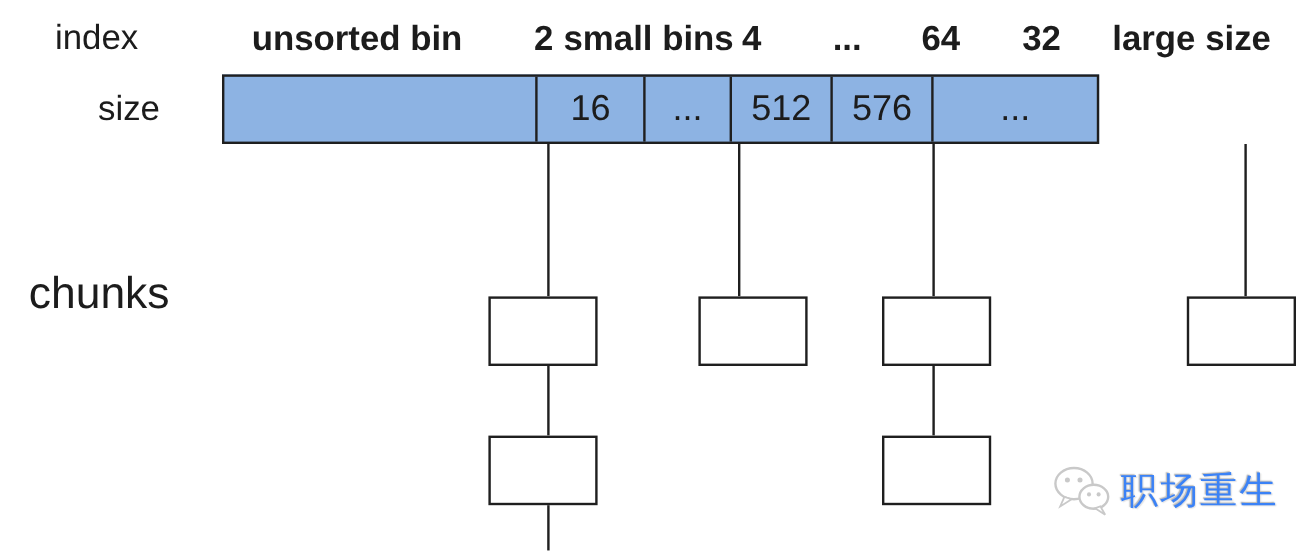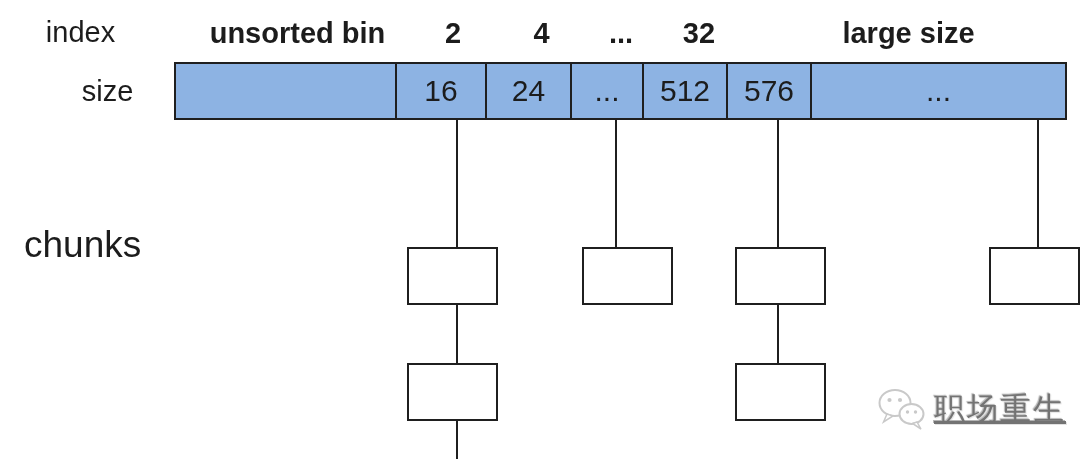--- a/index.html
+++ b/index.html
@@ -18,23 +18,23 @@
 
   
   .header-row { position:absolute; left:187px; top:0; width:889px; height:62px; display:flex;font-weight:bold; }
   .header-cell { position:relative; height:100%; }
   .header-cell > span {
     position:absolute; bottom:12px; left:50%; transform:translateX(-50%);
     white-space:nowrap; font-size:29px;
   }
   
   .size-row {
-    position:absolute; left:174px; top:62px; width:893px; height:58px;
+    position:absolute; left:185px; top:62px; width:731px; height:58px;
     display:flex; background:var(--bin-fill);
-    border:2px solid var(--line); box-sizing:border-box;
+    border:2px solid var(--line); box-sizing:border-box;padding-left:40px;
   }
   .size-cell {
     box-sizing:border-box; border-right:2px solid var(--line);
     display:flex; align-items:center; justify-content:center;
     font-size:30px;
   }
   .size-cell.last { border-right:none; flex:1; }
 
   
   .w-c0 { width:221px; } .w-c1 { width:90px; } .w-c2 { width:85px; }
@@ -48,60 +48,64 @@
     position:absolute; width:91px; height:58px;
     background:#fff; border:2px solid var(--line); box-sizing:border-box;
   }
 
   
   #watermark {
     position:absolute; left:876px; top:386px;
     display:flex; align-items:center; gap:6px;
   }
   #watermark-text {
-    font-size:31px; letter-spacing:2px; color:#737373;
+    font-size:31px; letter-spacing:2px; color:#3b82f6;
     text-shadow:-1px -1px 1px #b5b5b5, 1px 1px 1px #e2e2e2;
     font-family:"Liberation Sans", sans-serif;
-    text-decoration:underline;
   }
 </style>
 </head>
 <body>
 
 <div id="page" style="--bin-fill: #8DB3E3; --line: #1f1f1f;">
 
   <div class="gutter-label" id="label-size">size</div>
   <div class="gutter-label" id="label-index">index</div>
   <div id="label-chunks">chunks</div>
 
   <div class="header-row">
     <div class="header-cell w-c0">
         <span>unsorted bin</span>
       </div>
     <div class="header-cell w-c1">
         <span>2</span>
       </div>
+    <div class="header-cell w-c2">
+        <span>small bins</span>
+      </div>
     <div class="header-cell w-c3">
         <span>4</span>
       </div>
     <div class="header-cell w-c4">
         <span>...</span>
+      </div>
+    <div class="header-cell w-c5">
+        <span>64</span>
       </div>
     <div class="header-cell w-c6">
         <span>32</span>
       </div>
     <div class="header-cell w-flex">
         <span>large size</span>
       </div>
   </div>
 
   <div class="size-row">
     <div class="size-cell w-c0"></div>
     <div class="size-cell w-c1">16</div>
-    <div class="size-cell w-c2">24</div>
     <div class="size-cell w-c4">...</div>
     <div class="size-cell w-c5">512</div>
     <div class="size-cell w-c6">576</div>
     <div class="size-cell last">...</div>
   </div>
 
   <div id="chunks-area">
       <div class="vseg" style="left: 456px; top: 0px; height: 127px;"></div>
       <div class="chunk-box" style="left: 406.5px; top: 127px;"></div>
       <div class="vseg" style="left: 456px; top: 185px; height: 58px;"></div>

